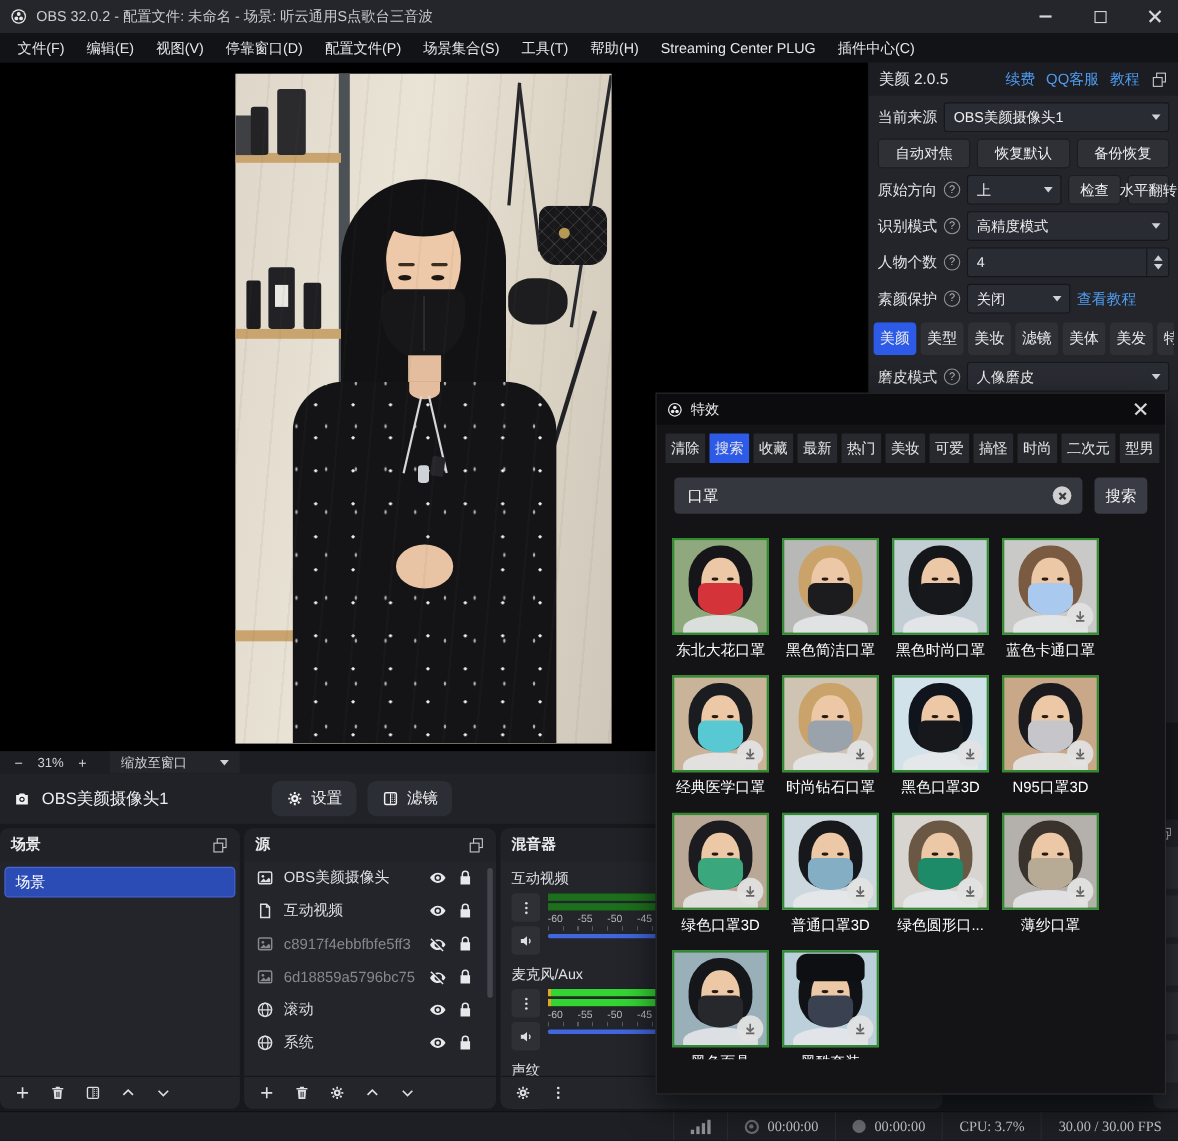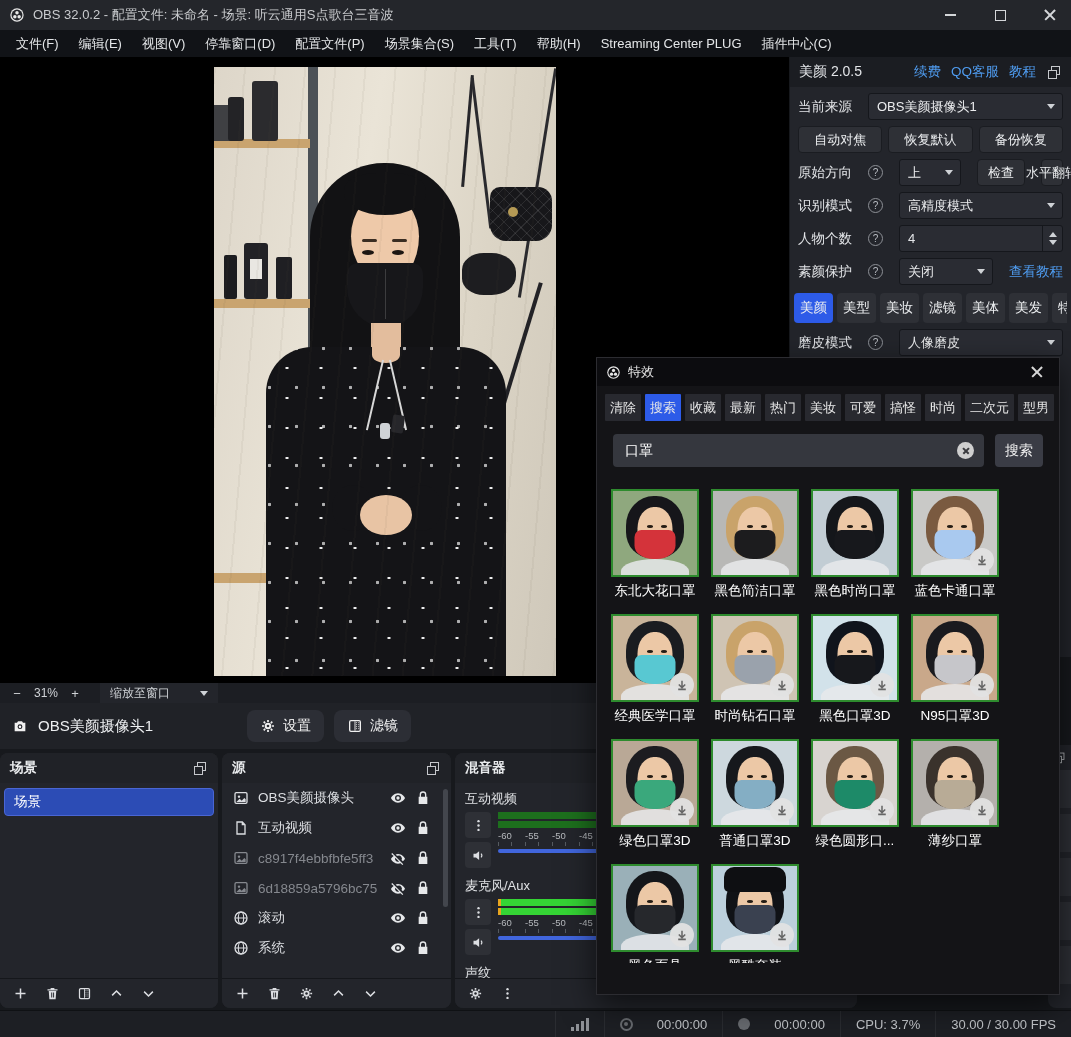--- a/index.html
+++ b/index.html
@@ -76,21 +76,21 @@
   .cambar{position:absolute;left:0;top:703px;width:857px;height:46px;background:#202227;display:flex;align-items:center;gap:10px;padding:0 12px;}
   .cam-name{font-size:15px;color:#eceef0;margin-right:84px;}
   .cam-btn{background:#2c2e35;border-radius:8px;height:32px;display:flex;align-items:center;gap:7px;padding:0 13px;font-size:14px;color:#f0f0f0;}
   .cam-ic{color:#f0f0f0;}
 
   
   .bp{position:absolute;left:790px;top:57px;width:281px;height:600px;background:#23252b;color:#e3e5e8;}
   .bp-h{height:30px;background:#1b1d22;display:flex;align-items:center;padding:0 9px;gap:10px;}
   .bp-title{font-size:14px;flex:1;white-space:nowrap;}
   .bp-link{font-size:13.5px;color:var(--link);white-space:nowrap;}
-  .bp-row{display:flex;align-items:center;gap:16px;margin:6px 8px 0;}
+  .bp-row{display:flex;align-items:center;gap:6px;margin:6px 8px 0;}
   .bp-lab{font-size:13.5px;white-space:nowrap;flex:none;}
   .help{width:15px;height:15px;border:1px solid #8d9096;border-radius:50%;display:inline-flex;align-items:center;justify-content:center;color:#b9bcc2;font-size:10px;flex:none;}
   .help::after{content:"?";}
   .dd{display:flex;align-items:center;background:#2a2c33;border:1px solid #15171c;border-radius:3px;height:27px;min-width:0;}
   .dd-v{flex:1;padding:0 8px;font-size:13px;color:#ecedef;white-space:nowrap;overflow:hidden;}
   .dd-c{width:22px;display:flex;align-items:center;justify-content:center;flex:none;}
   .grow{flex:1;min-width:0;}
   .btn{background:#2e3036;border:1px solid #1a1c21;border-radius:4px;color:#eceef0;font-size:13px;display:flex;align-items:center;justify-content:center;height:27px;padding:0 10px;white-space:nowrap;}
   .numbox{flex:1;display:flex;align-items:center;background:#2a2c33;border:1px solid #15171c;border-radius:3px;height:27px;}
   .num-v{flex:1;padding:0 8px;font-size:13px;}
@@ -164,21 +164,21 @@
   .mticks{height:4px;background-image:repeating-linear-gradient(90deg,#565b61 0 1px,transparent 1px 13.5px);margin:0 0 3px;}
   .mslider{height:4px;background:#4166dd;border-radius:2px;margin:1px 0 5px;}
   
   .rdock{position:absolute;left:1048px;top:745px;width:23px;height:263px;background:#23252b;border-radius:8px 0 0 8px;z-index:10;overflow:hidden;}
   .rdock .popout{margin:6px 0 2px 5px;display:block;}
   .rd-btn{height:38px;margin:6px 0 0 6px;background:#2e3036;border-radius:6px 0 0 6px;}
 
   
   .sb{position:absolute;top:1010px;left:0;width:1071px;height:27px;background:#1d1f24;border-top:1px solid #0f1114;display:flex;align-items:center;font-size:13px;color:#c3c6ca;}
   .sb-sp{flex:1;}
-  .sb-g{display:flex;align-items:center;gap:24px;padding:0 15px;height:100%;border-left:1px solid #2a2c31;}
+  .sb-g{display:flex;align-items:center;gap:8px;padding:0 15px;height:100%;border-left:1px solid #2a2c31;font-family:Liberation Serif, serif;}
   .sig{display:flex;align-items:flex-end;gap:2px;height:14px;}
   .sig i{width:3px;background:#8f9297;display:block;}
   .sig i:nth-child(1){height:4px;} .sig i:nth-child(2){height:7px;} .sig i:nth-child(3){height:10px;} .sig i:nth-child(4){height:13px;}
   .live-ic{width:13px;height:13px;border-radius:50%;border:2px solid #686b70;position:relative;}
   .live-ic::after{content:"";position:absolute;left:2.5px;top:2.5px;width:4px;height:4px;border-radius:50%;background:#686b70;}
   .rec-ic{width:12px;height:12px;border-radius:50%;background:#686b70;}
 </style>
 </head>
 <body>
 

